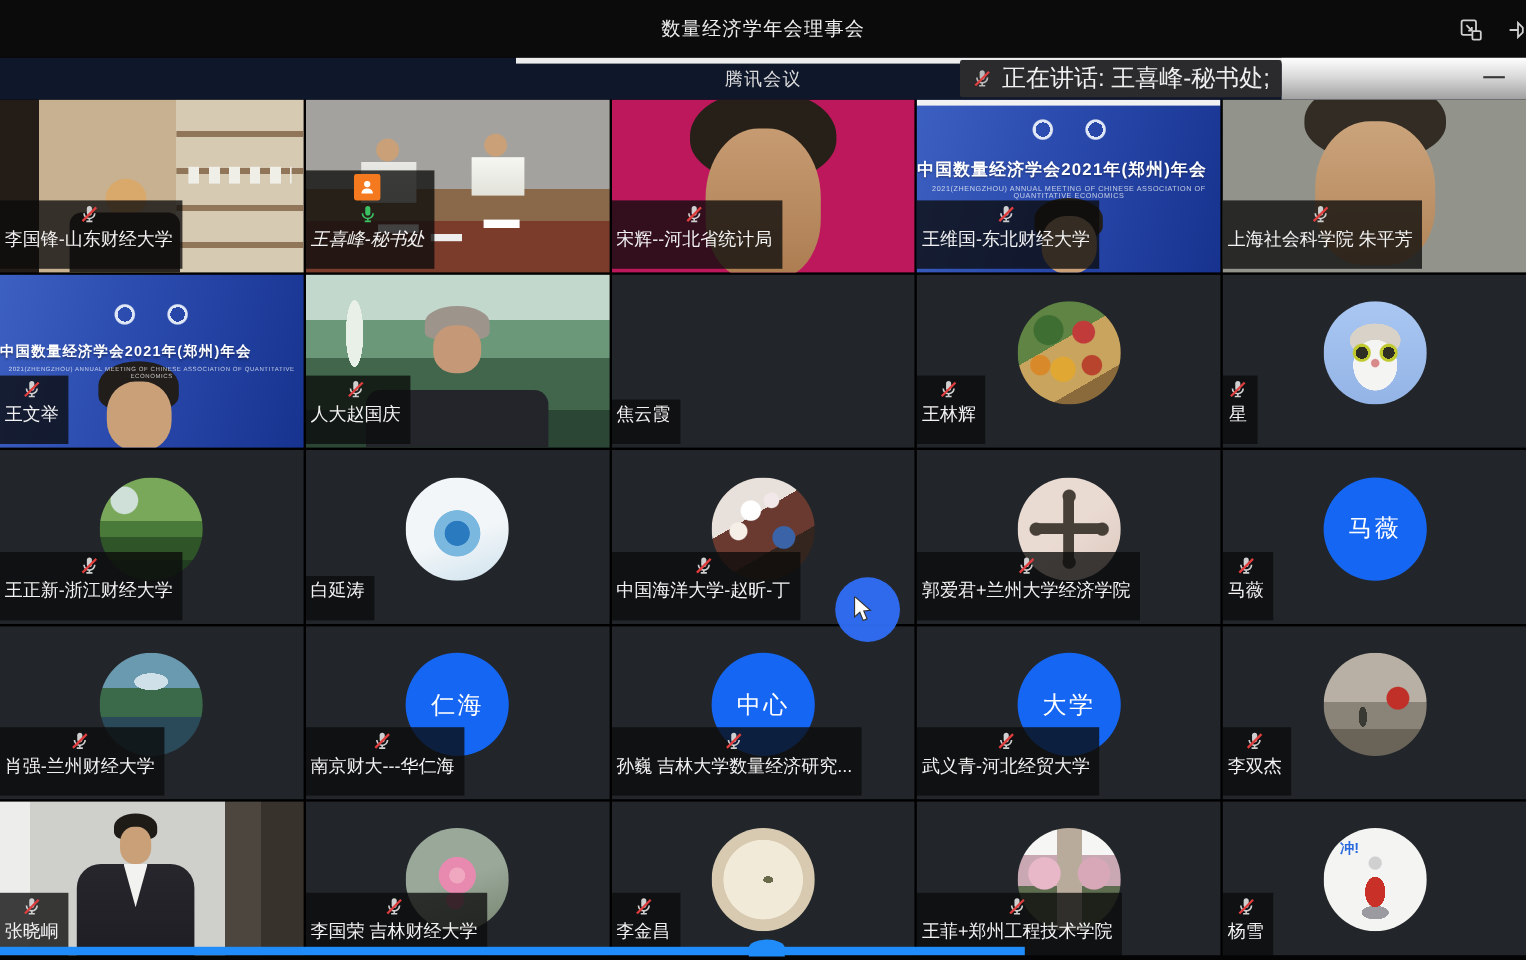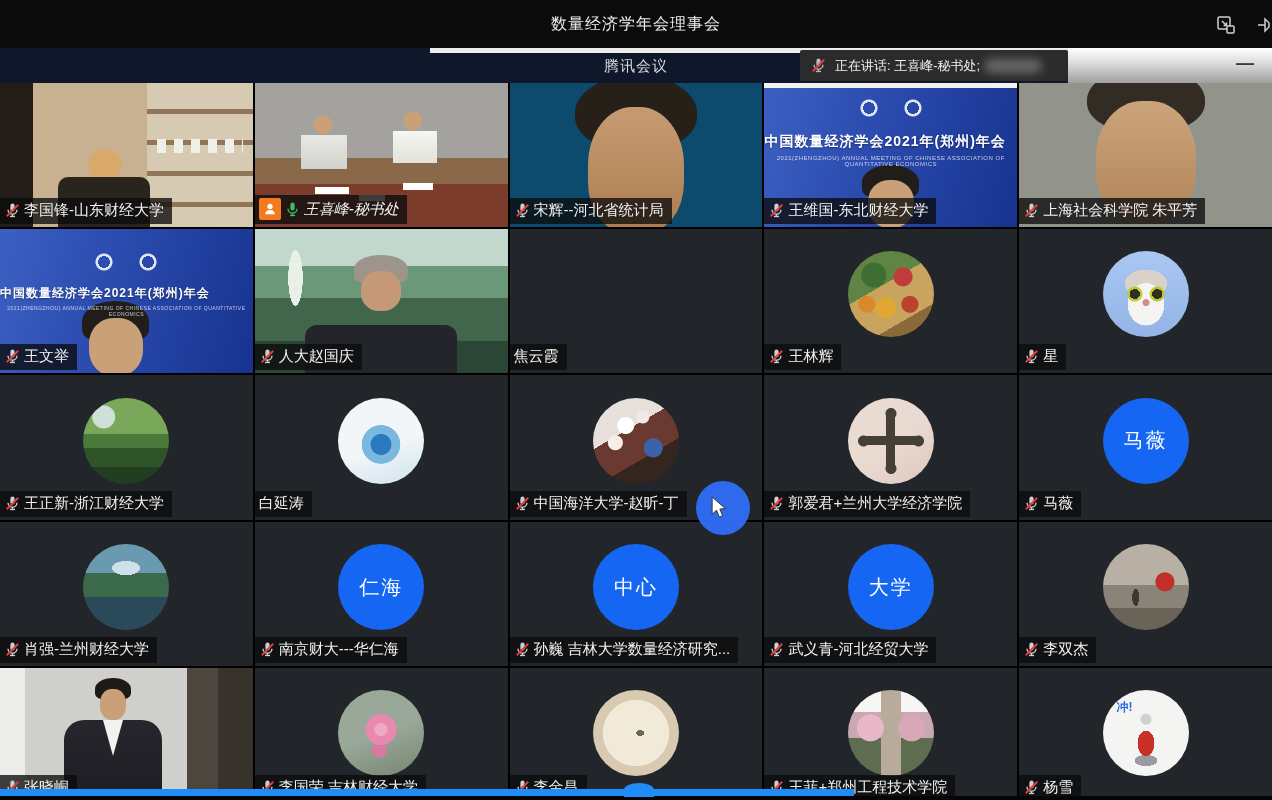--- a/index.html
+++ b/index.html
@@ -12,37 +12,37 @@
   .tb-icon.popout { right:34px; }
   .tb-icon.pin { right:-6px; }
 
   
   .sharebar { position:absolute; left:0; top:48px; width:1272px; height:35px; background:#0f172a; z-index:39; }
   .sharebar .white-edge { position:absolute; left:430px; right:0; top:0; height:5px; background:#ededed; }
   .sharebar .app-label { position:absolute; left:0; right:0; top:9px; text-align:center; color:#dcdcdc; font-size:15px; letter-spacing:1px; }
   .share-right { position:absolute; left:1068px; top:0; width:204px; height:35px; background:linear-gradient(180deg,#ffffff 0%,#dadada 45%,#a0a0a0 100%); }
   .minimize-dash { position:absolute; right:20px; top:10px; width:16px; height:14px; color:#3a3a3a; font-size:18px; font-weight:bold; line-height:10px; cursor:pointer; }
   .speaking-panel { position:absolute; left:800px; top:2px; width:268px; height:31px; background:#2b2b2d; border-radius:2px; display:flex; align-items:center; gap:8px; padding:0 10px; }
-  .speaking-panel .txt { color:#f0f0f0; font-size:13px; white-space:nowrap; }
+  .speaking-panel .txt { color:#f0f0f0; font-size:20px; white-space:nowrap; }
   .speaking-panel .blur-blob { width:58px; height:14px; margin-left:-4px; background:#9a9a9a; border-radius:7px; filter:blur(5px); opacity:.55; }
 
   
   .grid { position:absolute; left:0; top:83px; width:1272px; height:717px; display:grid;
           grid-template-columns:repeat(5,1fr); grid-template-rows:144px 144px 145px 144px 143px;
           gap:2px; background:#000; }
   .tile { position:relative; background:#22262a; overflow:hidden; cursor:pointer; }
   .tile-avatar { display:flex; align-items:center; justify-content:center; }
 
   .avatar { width:86px; height:86px; border-radius:50%; margin-top:-14px; position:relative; overflow:hidden; flex:0 0 auto; }
   .avatar.text-blue { display:flex; align-items:center; justify-content:center; background:#1566f2; color:#fff; font-size:20px; letter-spacing:2px; }
   .avatar .overlay-txt { position:absolute; top:9px; left:14px; color:#2a6ae0; font-size:12px; font-weight:bold; }
 
   
   .name-label { position:absolute; left:0; bottom:3px; max-width:calc(100% - 4px); display:flex; align-items:center; gap:3px;
-                background:rgba(12,12,12,.78); padding:3px 8px 4px 4px; z-index:5; }
+                background:rgba(12,12,12,.78); padding:3px 8px 15px 4px; z-index:5;flex-direction:column; }
   .name-label .nm { color:#f2f2f2; font-size:15px; white-space:nowrap; overflow:hidden; text-overflow:ellipsis; }
   .grid .tile:nth-child(n+21) .name-label { bottom:10px; }
   .presenter-badge { width:22px; height:22px; background:#f57a1f; border-radius:2px; display:flex; align-items:center; justify-content:center; flex:0 0 auto; }
   .mic-svg { flex:0 0 auto; display:block; }
 
   
   .fx { position:absolute; }
 
   
   .sc-bookshelf { background:linear-gradient(90deg,#241d17 0 13%,#c7b190 13% 58%,#d6cab3 58% 100%); }
@@ -60,21 +60,21 @@
       radial-gradient(circle 10px at 158px 38px,#c9a078 0 9px,rgba(0,0,0,0) 10px); }
   .sc-meeting::after { content:""; position:absolute; inset:0; background:
       linear-gradient(#e8e8e4,#d2d2cc) 46px 52px/46px 34px no-repeat,
       linear-gradient(#f6f6f2,#e2e2da) 138px 48px/44px 32px no-repeat; }
   .sc-meeting .fx1 { inset:0; background:
       linear-gradient(#fff,#fff) 60px 104px/34px 7px no-repeat,
       linear-gradient(#fff,#fff) 148px 100px/30px 7px no-repeat,
       linear-gradient(#eee,#eee) 104px 112px/26px 6px no-repeat; }
 
   
-  .sc-face1 { background:#0c4a6e; }
+  .sc-face1 { background:#be185d; }
   .sc-face1::before { content:""; position:absolute; left:50%; top:-8px; transform:translateX(-50%); width:122px; height:76px; background:#262018; border-radius:50% 50% 45% 45%; }
   .sc-face1::after { content:""; position:absolute; left:50%; top:24px; transform:translateX(-50%); width:96px; height:126px; background:linear-gradient(#c79b72,#ac7c50); border-radius:46% 46% 40% 40%; }
   .sc-face2 { background:#92948c; }
   .sc-face2::before { content:""; position:absolute; left:50%; top:-16px; transform:translateX(-50%); width:118px; height:66px; background:#332c24; border-radius:50% 50% 45% 45%; }
   .sc-face2::after { content:""; position:absolute; left:50%; top:18px; transform:translateX(-50%); width:100px; height:120px; background:linear-gradient(#cba47c,#b28458); border-radius:46% 46% 40% 40%; }
 
   
   .sc-banner, .sc-banner2 { background:linear-gradient(105deg,#3c60c2 0%,#2a4aad 45%,#17338f 100%); }
   .sc-banner::before { content:""; position:absolute; left:0; right:0; top:0; height:5px; background:#f2f2f2; }
   .sc-banner .fx2, .sc-banner2 .fx2 { top:14px; left:50%; transform:translateX(-50%); width:66px; height:22px; background:

